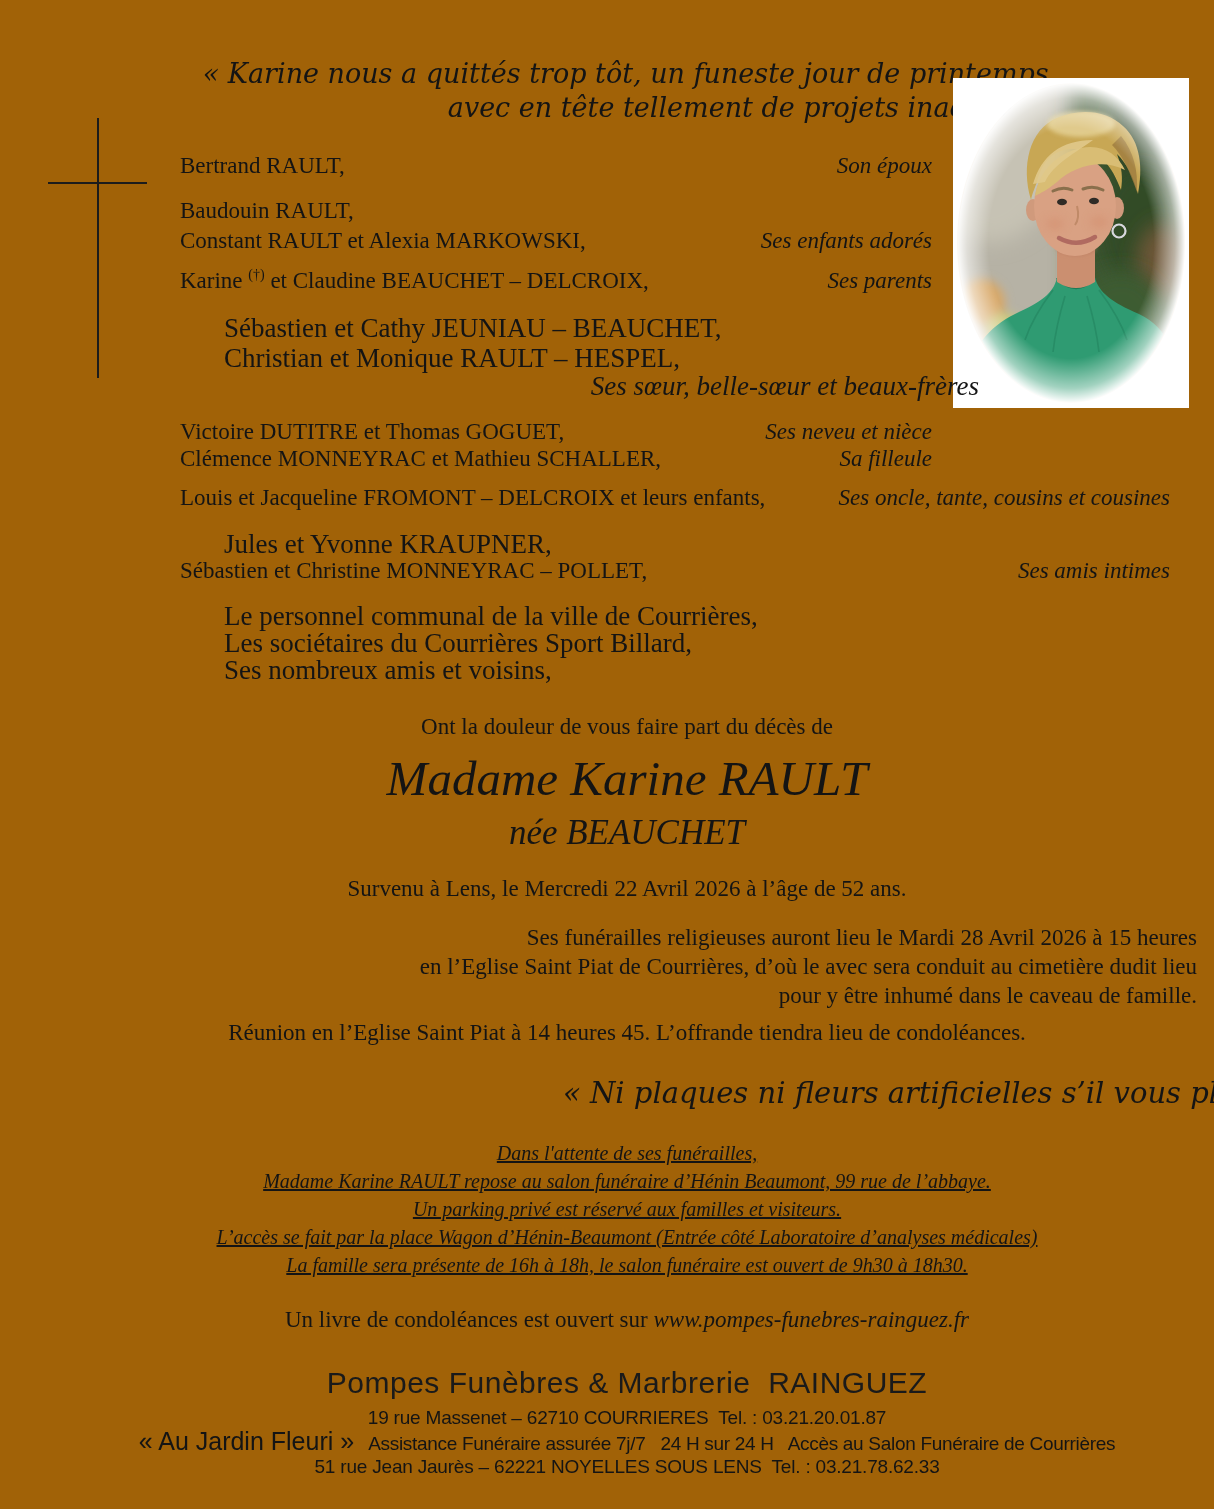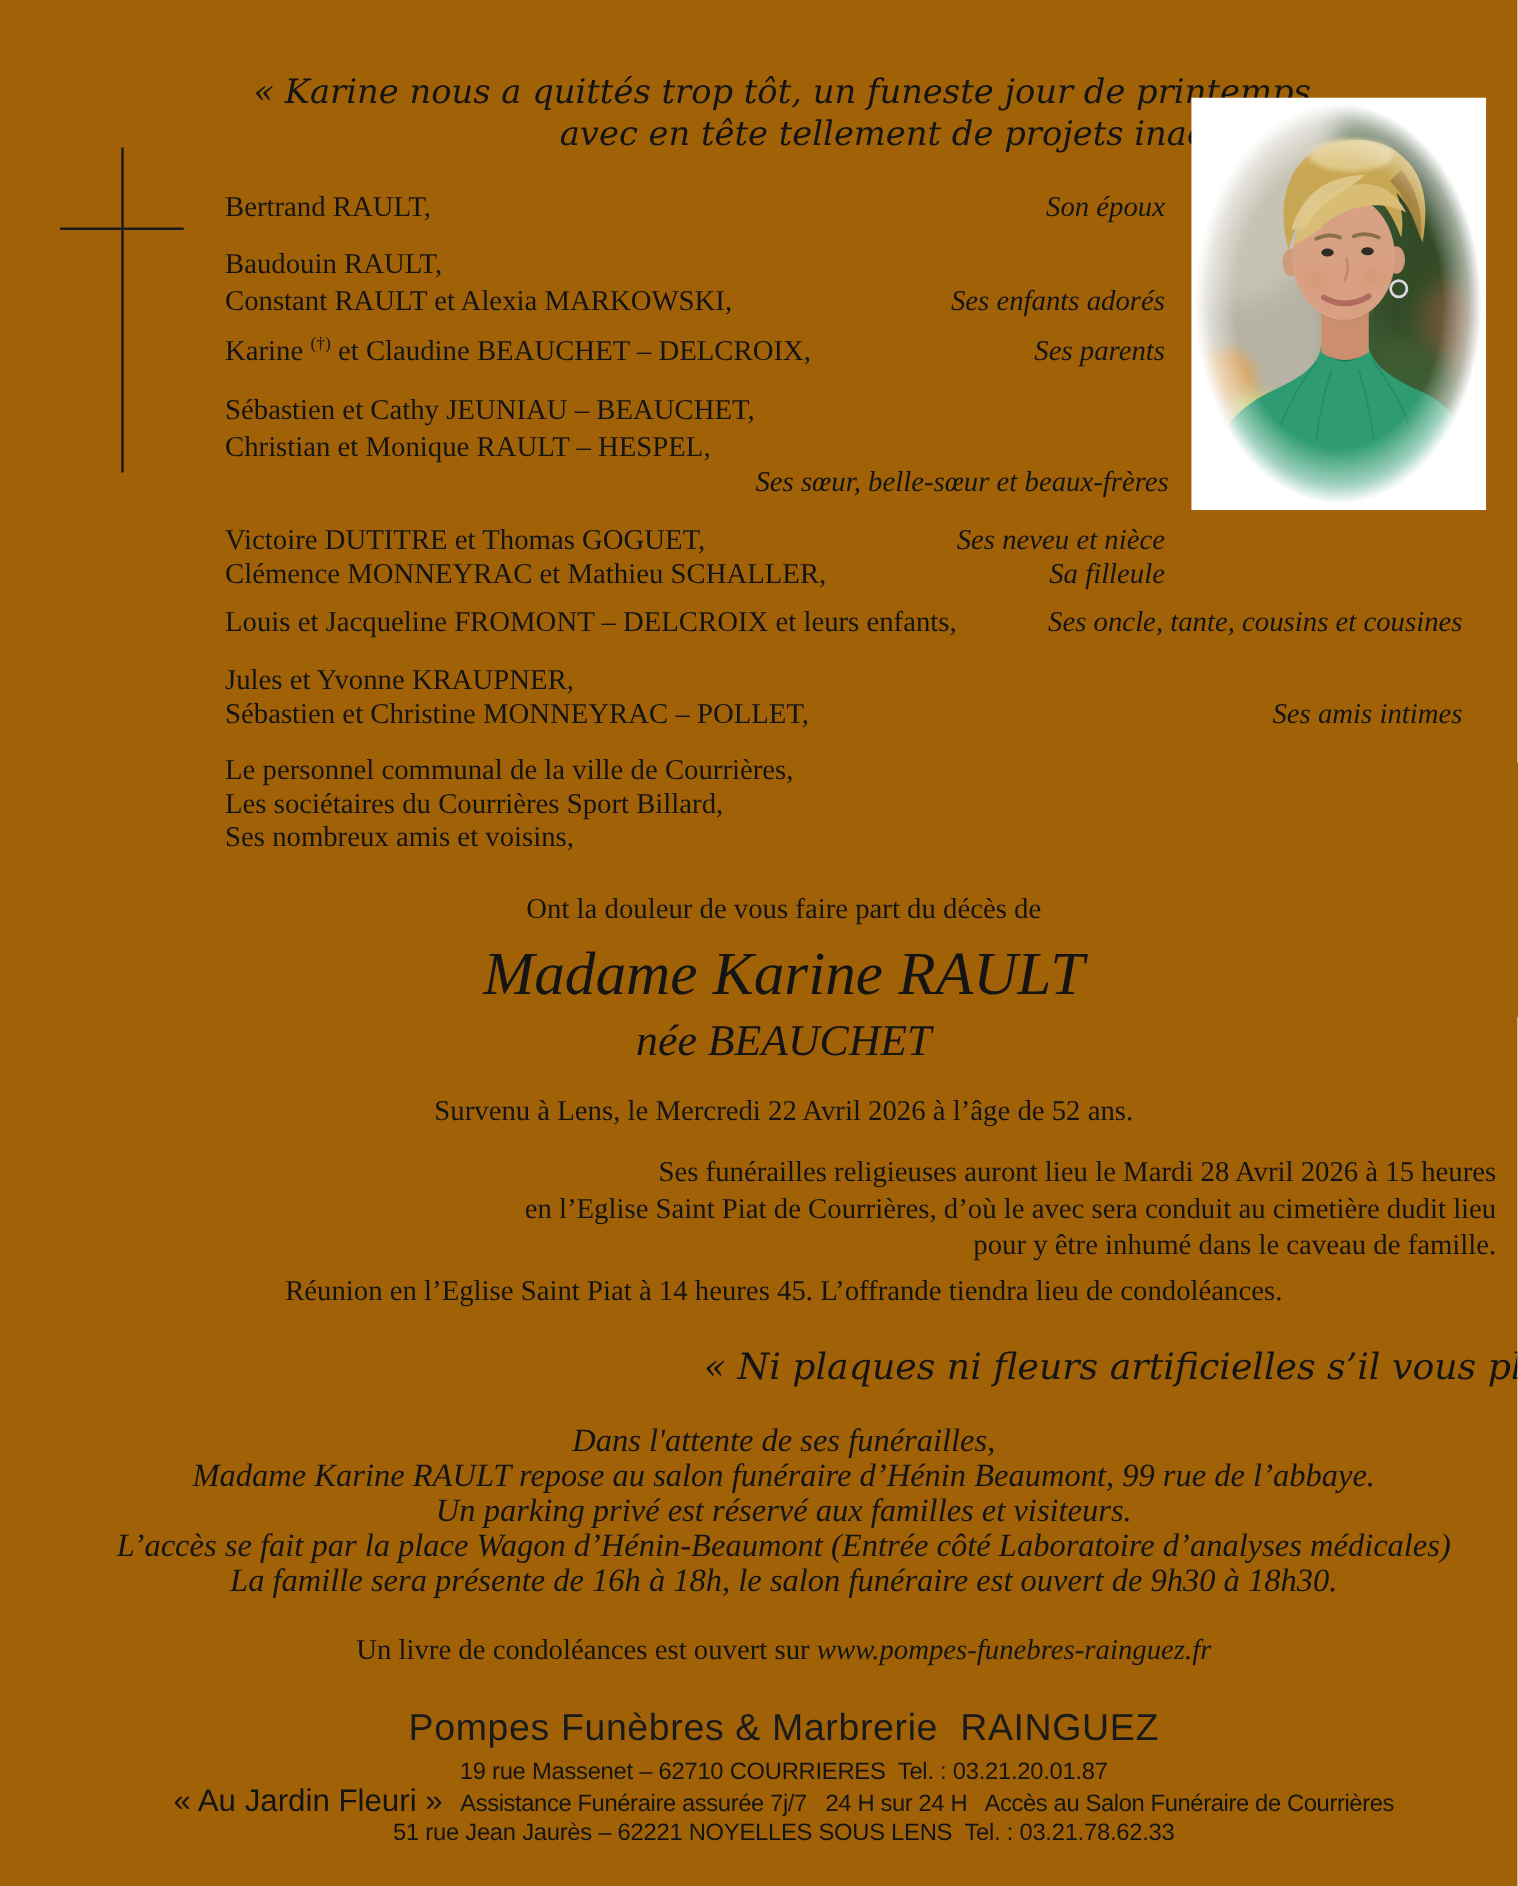--- a/index.html
+++ b/index.html
@@ -1,34 +1,34 @@
 <!DOCTYPE html>
 <html><head>
 <meta charset="utf-8">
 <style>
   html,body{margin:0;padding:0;background:#fff;}
   .page{position:relative;width:1214px;height:1509px;background:#a16207;
         font-family:"Liberation Serif",serif;color:#141414;overflow:hidden;}
   .t{white-space:pre;}
-  .line{position:absolute;font-size:23px;line-height:30px;}
+  .line{position:absolute;font-size:27px;line-height:30px;margin-left:44px;}
   .row{position:absolute;left:180px;display:flex;justify-content:space-between;
        font-size:23px;line-height:30px;}
   .rowA{width:752px;gap:37px;}
   .rowB{width:990px;}
   .rel{font-style:italic;}
   .center{position:absolute;left:57px;width:1140px;text-align:center;
           font-size:23px;line-height:30px;}
   .quote{position:absolute;font-family:"DejaVu Serif",serif;font-style:italic;
          font-size:27px;line-height:32px;}
   .quote2{position:absolute;font-family:"DejaVu Serif",serif;font-style:italic;
           font-size:29px;line-height:34px;}
   .title{font-style:italic;font-size:49px;line-height:58px;}
   .maiden{font-style:italic;font-size:35px;line-height:42px;}
   .funeral-block div{line-height:29px;text-align:right;}
-  .repose{font-style:italic;font-size:26px;}
+  .repose{font-style:italic;font-size:20px;text-decoration:underline;}
   .repose div{line-height:28px;}
   .sup{font-size:14px;position:relative;top:-9px;}
   .sans{font-family:"Liberation Sans",sans-serif;}
   .company{font-size:30px;letter-spacing:.5px;color:#1a1a1a;}
   .sans-sm{font-size:19px;letter-spacing:-.2px;}
   .brand{font-size:25px;}
   .services{font-size:19px;margin-left:14px;letter-spacing:-.3px;}
   .cross-v{position:absolute;left:97px;top:118px;width:2px;height:260px;background:#1c1c1c;}
   .cross-h{position:absolute;left:48px;top:182px;width:99px;height:2px;background:#1c1c1c;}
   .photo{position:absolute;left:953px;top:78px;width:236px;height:330px;}

